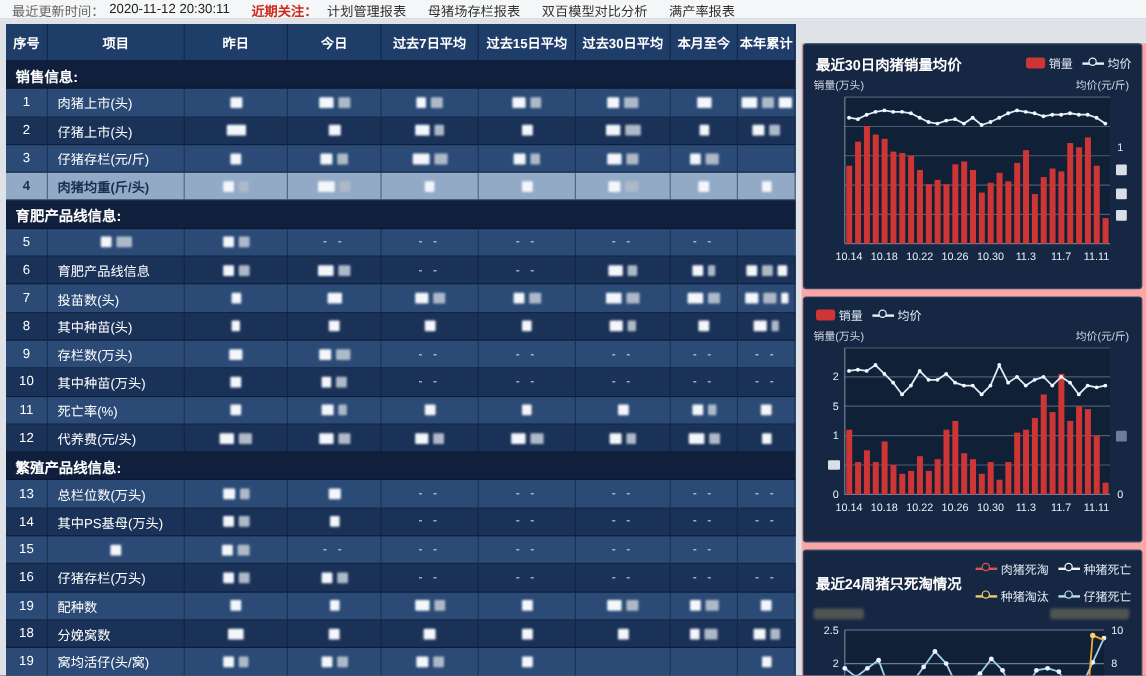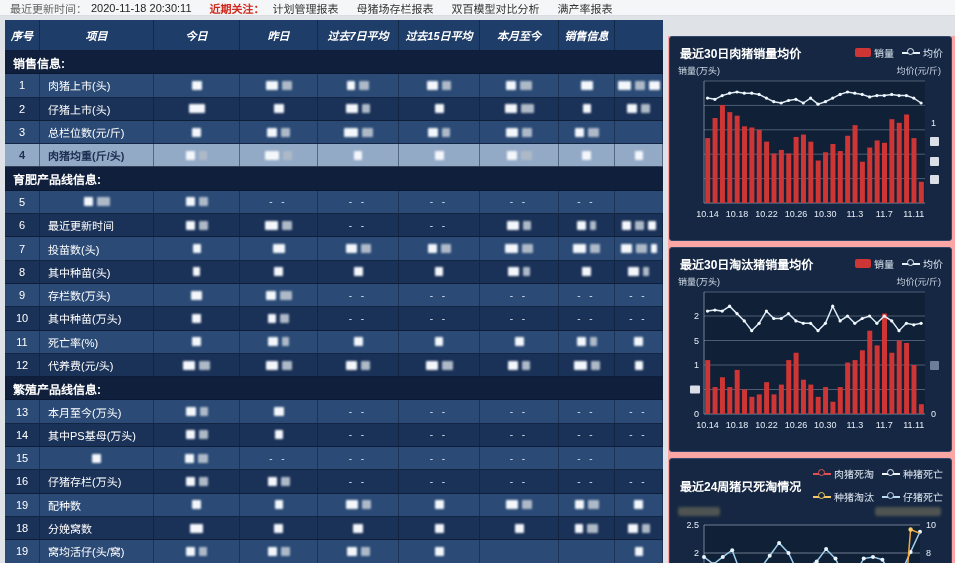--- a/index.html
+++ b/index.html
@@ -7,21 +7,21 @@
   
   .topbar{position:absolute;left:0;top:0;width:955px;height:16px;background:#f5f6f7;border-bottom:1px solid #d9dde2;display:flex;align-items:center;font-size:11px;color:#555;padding-left:10px;box-sizing:border-box;white-space:nowrap;}
   .topbar .lbl{color:#666;margin-right:4px;}
   .topbar .val{color:#222;margin-right:18px;}
   .topbar .focus{color:#cf2a1f;font-weight:bold;margin-right:8px;}
   .tlink{color:#333;margin-right:18px;cursor:pointer;}
   
   .tablewrap{position:absolute;left:5px;top:20px;width:658px;height:543px;background:#16294a;}
   .thead,.trow{display:grid;grid-template-columns:35px 114px 86px 78px 81px 81px 79px 56px 48px;align-items:center;}
   .thead{height:30px;background:#1e3d68;border-bottom:1px solid #0e1d38;}
-  .thead .hc{color:#fff;font-size:11px;font-weight:bold;text-align:right;border-right:1px solid rgba(10,25,50,.55);height:100%;display:flex;align-items:center;justify-content:center;font-style:italic;}
+  .thead .hc{color:#fff;font-size:11px;font-weight:bold;text-align:right;border-right:1px solid rgba(10,25,50,.55);height:100%;display:flex;align-items:center;justify-content:center;}
   .trow{height:23.3px;box-sizing:border-box;border-bottom:1px solid rgba(9,22,44,.7);}
   .trow .tc{height:100%;display:flex;align-items:center;justify-content:center;border-right:1px solid rgba(9,22,44,.45);color:#fff;font-size:11px;overflow:hidden;}
   .trow .tc.label{justify-content:flex-start;padding-left:8px;}
   .trow.odd{background:#2b4b76;}
   .trow.even{background:#1b3258;}
   .trow.hl{background:#93aac7;}
   .trow.hl .tc{color:#1c2f52;font-weight:bold;}
   .sectionrow{height:23.3px;background:#10203c;color:#fff;font-size:12px;font-weight:bold;display:flex;align-items:center;padding-left:8px;box-sizing:border-box;border-bottom:1px solid rgba(9,22,44,.7);}
   .blk{display:inline-block;height:9px;border-radius:1px;background:#f3f6fa;filter:blur(.8px);margin:0 2px;vertical-align:middle;}
   .blk.g{background:#aeb9c8;}
@@ -41,40 +41,41 @@
   .leg-line .dt{position:absolute;left:5px;top:0;width:7px;height:7px;border-radius:50%;border:1.5px solid;background:#152742;box-sizing:border-box;}
   .axisrow{display:flex;justify-content:space-between;color:#cfd9e6;font-size:9px;padding:3px 10px 0 8px;}
   .plot{margin-top:2px;}
   .smudge{position:absolute;border-radius:2px;filter:blur(1.5px);}
 </style>
 </head>
 <body>
 
 <div class="topbar">
   <span class="lbl">最近更新时间：</span>
-  <span class="val">2020-11-18 20:30:11</span>
+  <span class="val">2020-11-12 20:30:11</span>
   <span class="focus">近期关注：</span>
   <span style="display:flex;">
       <span class="tlink">计划管理报表</span>
       <span class="tlink">母猪场存栏报表</span>
       <span class="tlink">双百模型对比分析</span>
       <span class="tlink">满产率报表</span>
     </span>
 </div>
 
 <div class="tablewrap">
     <div class="thead">
       <div class="hc">序号</div>
       <div class="hc">项目</div>
+      <div class="hc">昨日</div>
       <div class="hc">今日</div>
-      <div class="hc">昨日</div>
       <div class="hc">过去7日平均</div>
       <div class="hc">过去15日平均</div>
+      <div class="hc">过去30日平均</div>
       <div class="hc">本月至今</div>
-      <div class="hc">销售信息</div>
+      <div class="hc">本年累计</div>
     </div>
     <div class="sectionrow">销售信息:</div>
     <div class="trow odd">
       <div class="tc">1</div>
       <div class="tc label">肉猪上市(头)</div>
       <div class="tc">
         <span class="blk" style="width: 10px;"></span>
       </div>
       <div class="tc">
         <span class="blk" style="width: 12px;"></span>
@@ -124,21 +125,21 @@
       <div class="tc">
         <span class="blk" style="width: 8px;"></span>
       </div>
       <div class="tc">
         <span class="blk" style="width: 10px;"></span>
         <span class="blk g" style="width: 9px;"></span>
       </div>
     </div>
     <div class="trow odd">
       <div class="tc">3</div>
-      <div class="tc label">总栏位数(元/斤)</div>
+      <div class="tc label">仔猪存栏(元/斤)</div>
       <div class="tc">
         <span class="blk" style="width: 9px;"></span>
       </div>
       <div class="tc">
         <span class="blk" style="width: 10px;"></span>
         <span class="blk g" style="width: 9px;"></span>
       </div>
       <div class="tc">
         <span class="blk" style="width: 14px;"></span>
         <span class="blk g" style="width: 11px;"></span>
@@ -207,21 +208,21 @@
       </div>
       <div class="tc">
         <span class="dash">- -</span>
       </div>
       <div class="tc">
         <span class="dash">- -</span>
       </div>
     </div>
     <div class="trow even">
       <div class="tc">6</div>
-      <div class="tc label">最近更新时间</div>
+      <div class="tc label">育肥产品线信息</div>
       <div class="tc">
         <span class="blk" style="width: 9px;"></span>
         <span class="blk g" style="width: 9px;"></span>
       </div>
       <div class="tc">
         <span class="blk" style="width: 13px;"></span>
         <span class="blk g" style="width: 10px;"></span>
       </div>
       <div class="tc">
         <span class="dash">- -</span>
@@ -407,21 +408,21 @@
         <span class="blk" style="width: 13px;"></span>
         <span class="blk g" style="width: 9px;"></span>
       </div>
       <div class="tc">
         <span class="blk" style="width: 8px;"></span>
       </div>
     </div>
     <div class="sectionrow">繁殖产品线信息:</div>
     <div class="trow odd">
       <div class="tc">13</div>
-      <div class="tc label">本月至今(万头)</div>
+      <div class="tc label">总栏位数(万头)</div>
       <div class="tc">
         <span class="blk" style="width: 10px;"></span>
         <span class="blk g" style="width: 8px;"></span>
       </div>
       <div class="tc">
         <span class="blk" style="width: 10px;"></span>
       </div>
       <div class="tc">
         <span class="dash">- -</span>
       </div>
@@ -699,21 +700,20 @@
           <text x="243.76666666666665" y="138" text-anchor="middle" font-size="9" fill="#e6edf6" font-family="Liberation Sans, sans-serif">11.11</text>
           <text x="261" y="47" text-anchor="start" font-size="9" fill="#e6edf6" font-family="Liberation Sans, sans-serif">1</text>
           <rect x="260" y="58" width="9" height="9" fill="rgba(240,244,249,0.9)" rx="1"></rect>
           <rect x="260" y="78" width="9" height="9" fill="rgba(240,244,249,0.9)" rx="1"></rect>
           <rect x="260" y="96" width="9" height="9" fill="rgba(240,244,249,0.9)" rx="1"></rect>
         </svg></div>
   </div>
 
   <div class="card c2">
     <div class="card-head">
-      <span class="card-title">最近30日淘汰猪销量均价</span>
       <span class="legend">
           <span class="leg-item">
             <span class="leg-swatch" style="background: rgb(206, 53, 53);"></span>
             <span>销量</span>
           </span>
           <span class="leg-item">
             <span class="leg-line">
               <span class="ln" style="background: rgb(232, 241, 250);"></span>
               <span class="dt" style="border-color: rgb(232, 241, 250);"></span>
             </span>

